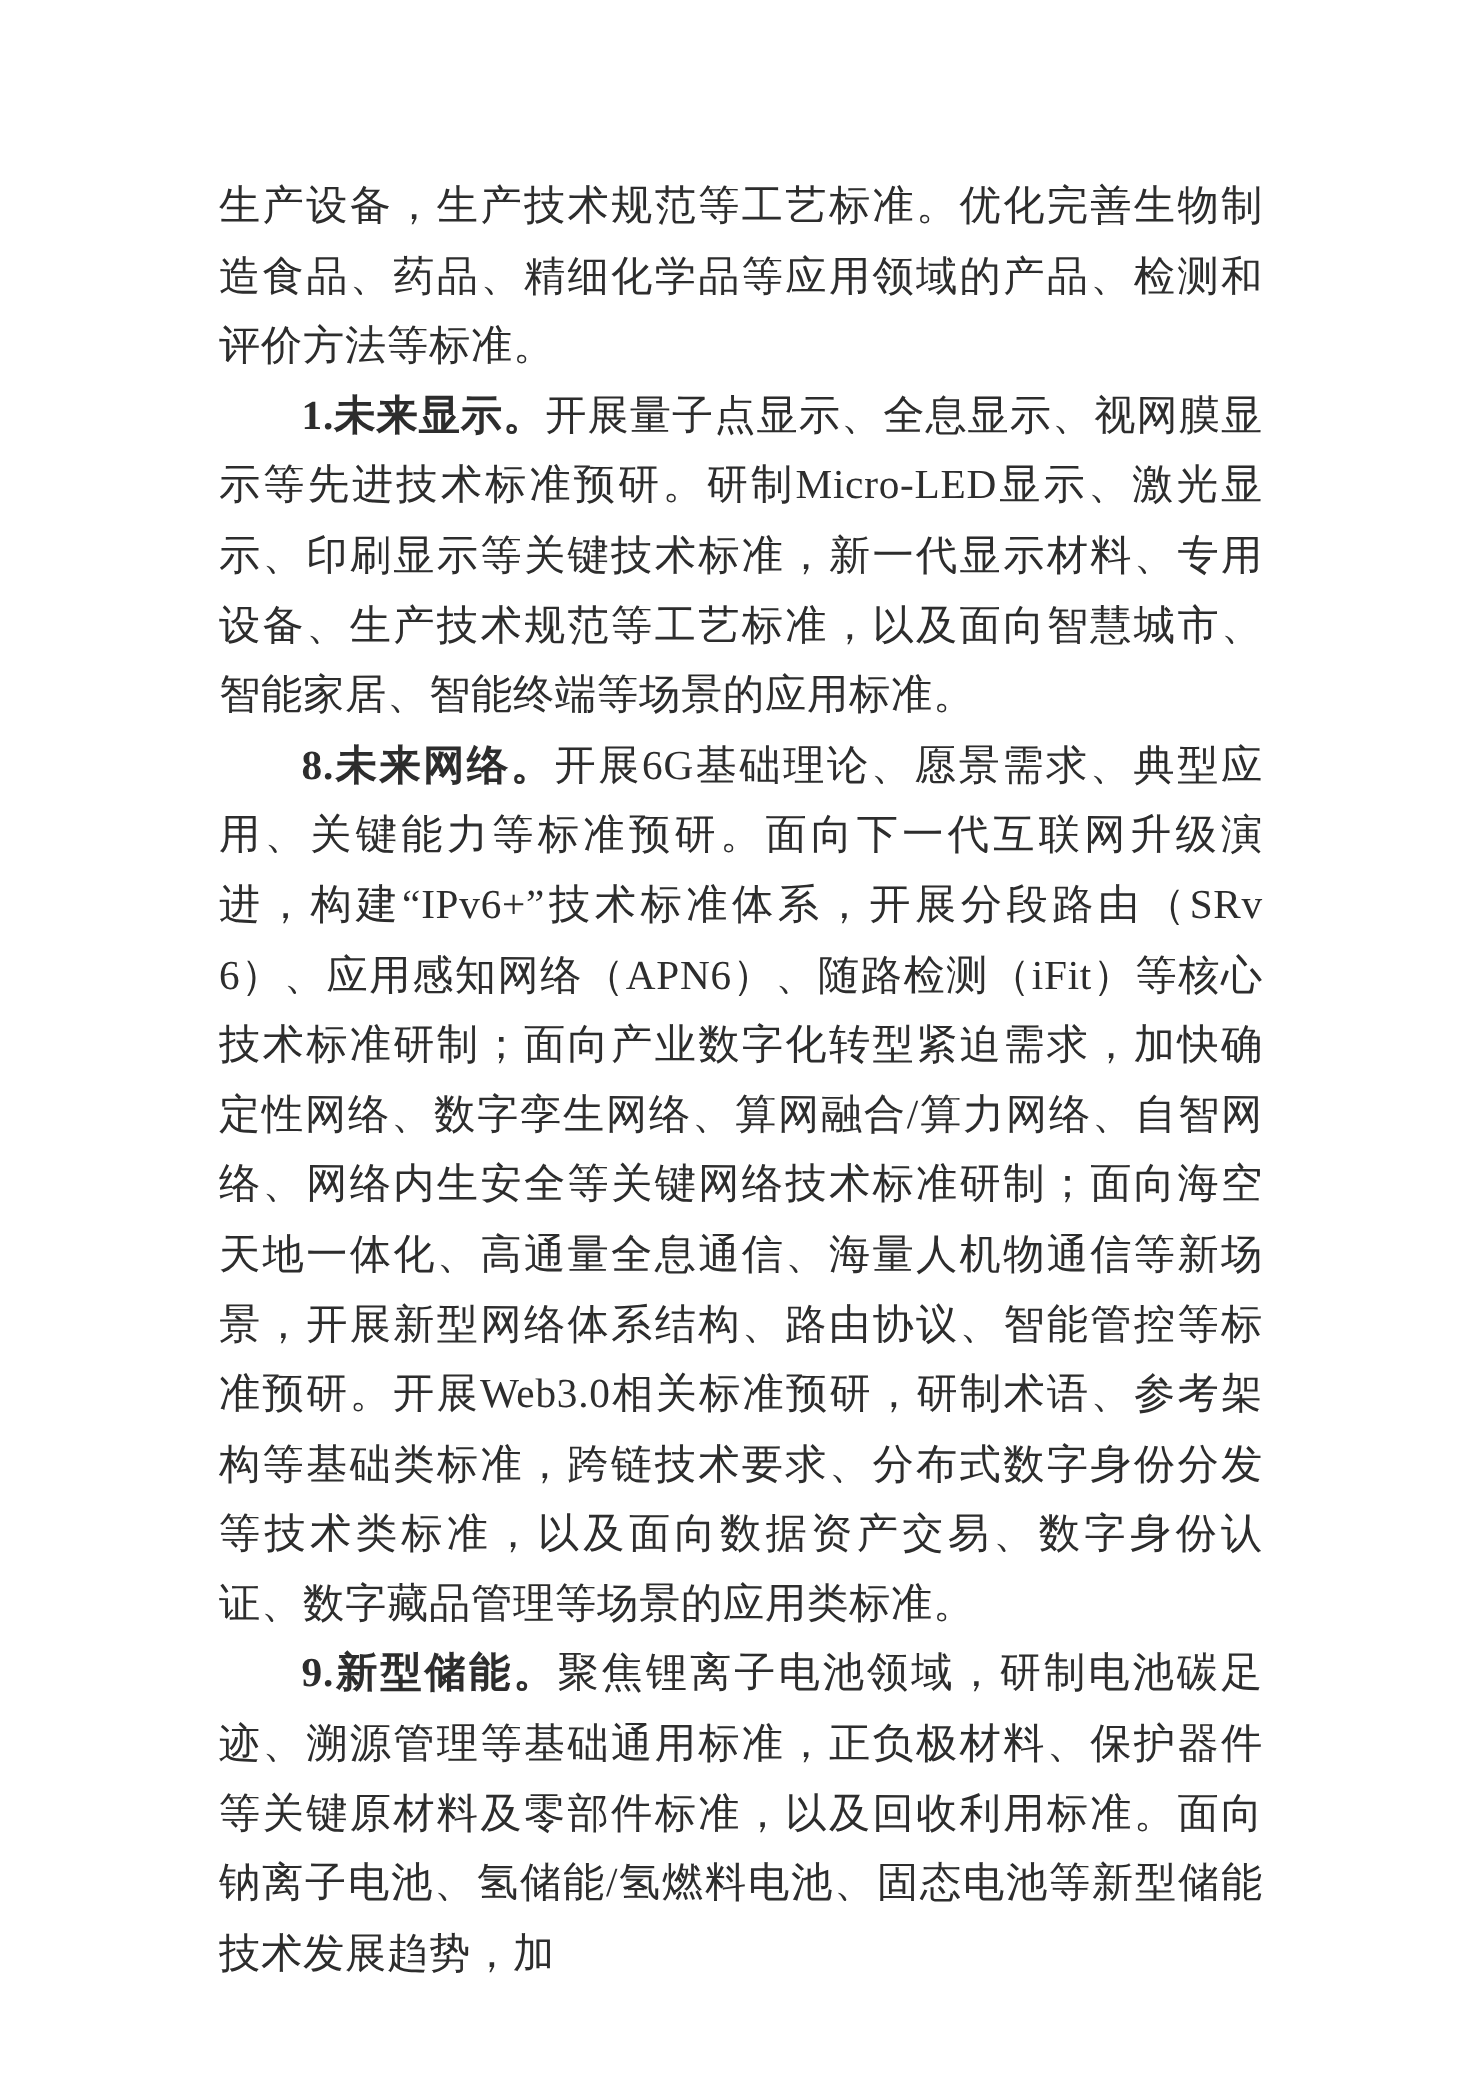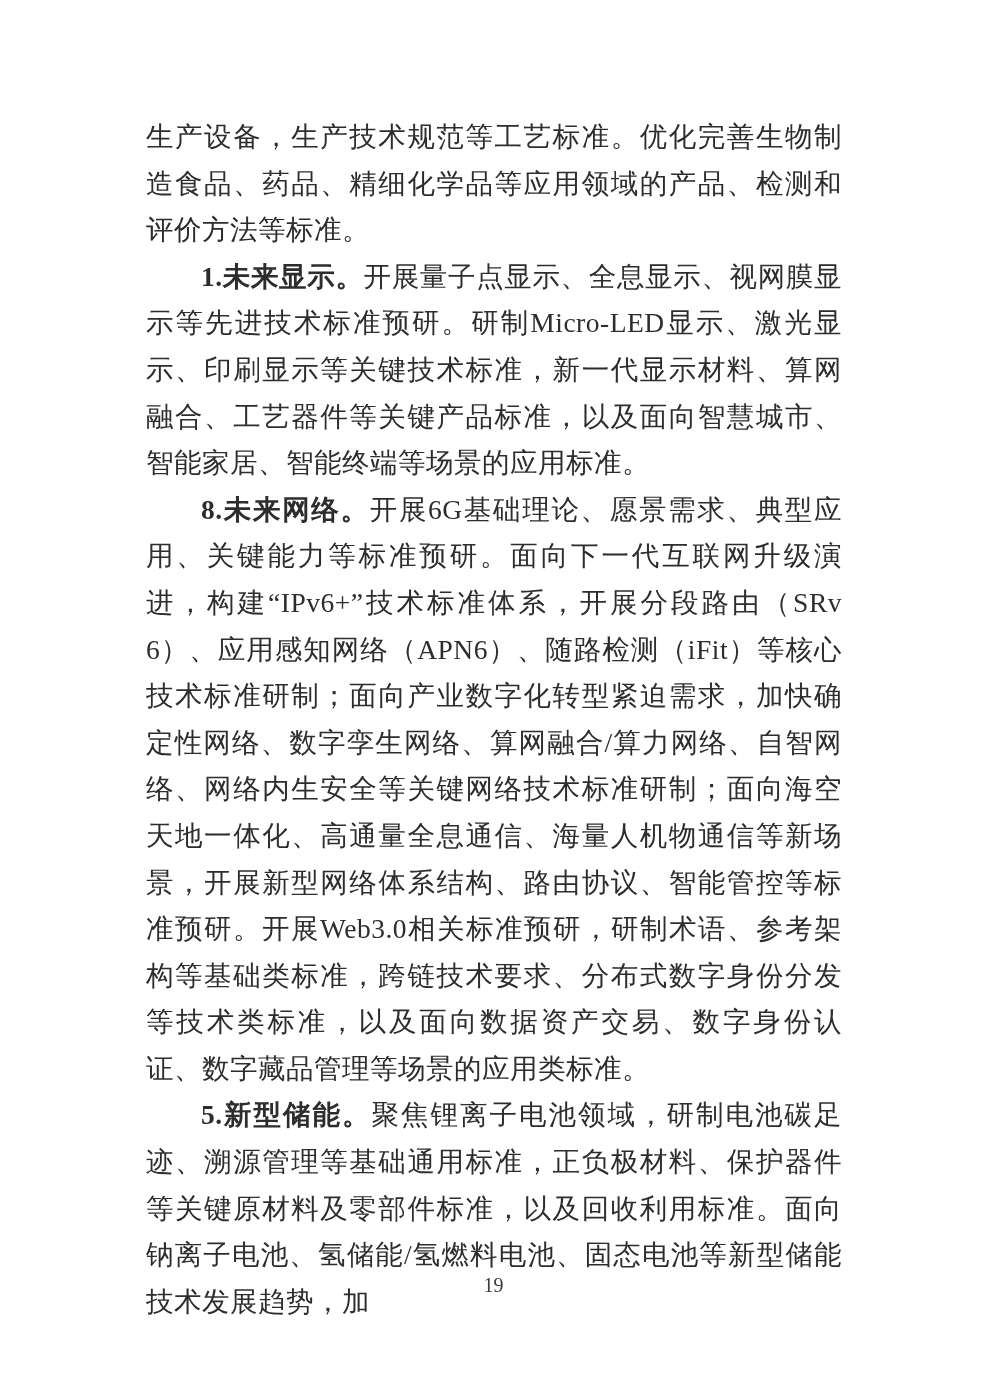--- a/index.html
+++ b/index.html
@@ -50,23 +50,22 @@
 </style>
 </head>
 <body>
 
 <div class="page">
 
   <div class="doc-content">
 
     <p class="doc-par"><span class="par-body">生产设备，生产技术规范等工艺标准。优化完善生物制造食品、药品、精细化学品等应用领域的产品、检测和评价方法等标准。</span></p>
 
-    <p class="doc-par indent"><span class="par-lead">1.未来显示。</span><span class="par-body">开展量子点显示、全息显示、视网膜显示等先进技术标准预研。研制Micro-LED显示、激光显示、印刷显示等关键技术标准，新一代显示材料、算网融合、工艺器件等关键产品标准，以及面向智慧城市、智能家居、智能终端等场景的应用标准。</span></p>
+    <p class="doc-par indent"><span class="par-lead">1.未来显示。</span><span class="par-body">开展量子点显示、全息显示、视网膜显示等先进技术标准预研。研制Micro-LED显示、激光显示、印刷显示等关键技术标准，新一代显示材料、专用设备、生产技术规范等工艺标准，以及面向智慧城市、智能家居、智能终端等场景的应用标准。</span></p>
 
     <p class="doc-par indent"><span class="par-lead">8.未来网络。</span><span class="par-body">开展6G基础理论、愿景需求、典型应用、关键能力等标准预研。面向下一代互联网升级演进，构建“IPv6+”技术标准体系，开展分段路由（SRv6）、应用感知网络（APN6）、随路检测（iFit）等核心技术标准研制；面向产业数字化转型紧迫需求，加快确定性网络、数字孪生网络、算网融合/算力网络、自智网络、网络内生安全等关键网络技术标准研制；面向海空天地一体化、高通量全息通信、海量人机物通信等新场景，开展新型网络体系结构、路由协议、智能管控等标准预研。开展Web3.0相关标准预研，研制术语、参考架构等基础类标准，跨链技术要求、分布式数字身份分发等技术类标准，以及面向数据资产交易、数字身份认证、数字藏品管理等场景的应用类标准。</span></p>
 
-    <p class="doc-par indent"><span class="par-lead">5.新型储能。</span><span class="par-body">聚焦锂离子电池领域，研制电池碳足迹、溯源管理等基础通用标准，正负极材料、保护器件等关键原材料及零部件标准，以及回收利用标准。面向钠离子电池、氢储能/氢燃料电池、固态电池等新型储能技术发展趋势，加</span></p>
+    <p class="doc-par indent"><span class="par-lead">9.新型储能。</span><span class="par-body">聚焦锂离子电池领域，研制电池碳足迹、溯源管理等基础通用标准，正负极材料、保护器件等关键原材料及零部件标准，以及回收利用标准。面向钠离子电池、氢储能/氢燃料电池、固态电池等新型储能技术发展趋势，加</span></p>
 
   </div>
 
-  <div class="page-number">19</div>
 
 </div>
 
 </body></html>

